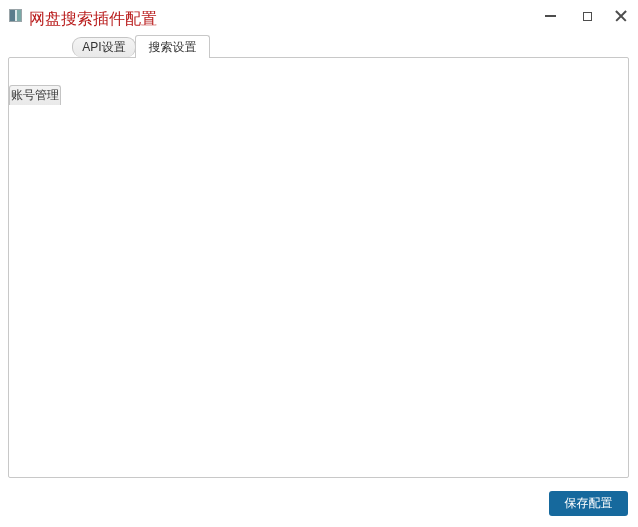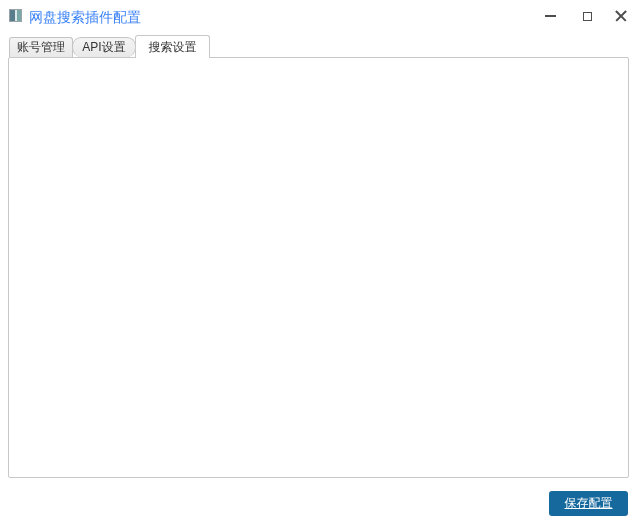--- a/index.html
+++ b/index.html
@@ -6,37 +6,37 @@
   body{
     width:638px;height:527px;position:relative;background:#ffffff;
     font-family:"Liberation Sans","DejaVu Sans",sans-serif;
     -webkit-font-smoothing:antialiased;overflow:hidden;
   }
   
   .titlebar{position:absolute;left:0;top:0;width:638px;height:32px;background:#ffffff;}
   .app-icon{position:absolute;left:9px;top:9px;width:13px;height:13px;
     background:linear-gradient(90deg,#5a7d8c 0 5px,#dde8ea 5px 7px,#79a8a6 7px 13px);
     border:1px solid #9aa4a8;box-sizing:border-box;}
-  .title-text{position:absolute;left:29px;top:9px;font-size:14px;color:#3b82f6;white-space:nowrap;}
+  .title-text{position:absolute;left:29px;top:9px;font-size:16px;color:#b91c1c;white-space:nowrap;}
   .winbtn{position:absolute;top:4px;width:30px;height:24px;display:flex;align-items:center;justify-content:center;}
   .btn-min{left:535px;}
   .btn-max{left:572px;}
   .btn-close{left:606px;}
   .glyph-min{width:11px;height:0;border-top:2px solid #4d4d4d;}
   .glyph-max{width:9px;height:9px;border:1.5px solid #4d4d4d;box-sizing:border-box;}
   .glyph-close{position:relative;width:12px;height:12px;}
   .glyph-close::before,.glyph-close::after{content:"";position:absolute;left:-1px;top:5px;width:14px;height:1.6px;background:#4d4d4d;}
   .glyph-close::before{transform:rotate(45deg);}
   .glyph-close::after{transform:rotate(-45deg);}
   
   .tab{position:absolute;box-sizing:border-box;border:1px solid #c4c4c4;border-bottom:none;
     border-radius:3px 3px 0 0;font-size:12px;color:#333;display:flex;align-items:center;justify-content:center;z-index:3;}
   .tab-idle{top:37px;height:20px;background:linear-gradient(#f4f4f4,#e9e9e9);}
   .tab-sel{top:35px;height:23px;background:#ffffff;border-color:#c8c8c8;}
-  .tab-account{left:9px;width:64px;}
+  .tab-account{left:9px;width:52px;margin-top:48px;}
   .tab-api{left:72px;width:64px;border-radius:9px;}
   .tab-search{left:135px;width:75px;}
   
   .panel{position:absolute;left:8px;top:57px;width:621px;height:421px;box-sizing:border-box;
     border:1px solid #c8c8c8;border-radius:2px;background:#ffffff;z-index:1;}
   
   .groupbox{position:absolute;box-sizing:border-box;border:1px solid #d5d5d5;border-radius:4px;background:#ffffff;}
   .group-title{position:absolute;left:13px;top:-8px;background:#ffffff;padding:0 5px;
     font-size:12px;font-weight:bold;color:#232323;line-height:14px;white-space:nowrap;}
   .group1{left:27px;top:88px;width:581px;height:221px;}
@@ -64,21 +64,21 @@
   .sbtn{position:absolute;left:1px;width:13px;height:13px;background:#f6f6f6;border:1px solid #bdbdbd;box-sizing:border-box;
     display:flex;align-items:center;justify-content:center;}
   .sbtn.up{top:0;}
   .sbtn.down{bottom:0;}
   .s-tri-up{width:0;height:0;border-left:3px solid transparent;border-right:3px solid transparent;border-bottom:4px solid #555;}
   .s-tri-down{width:0;height:0;border-left:3px solid transparent;border-right:3px solid transparent;border-top:4px solid #555;}
   .sthumb{position:absolute;left:1px;top:14px;width:13px;height:28px;background:#fdfdfd;border:1px solid #c2c2c2;box-sizing:border-box;}
   
   .save-btn{position:absolute;left:549px;top:491px;width:79px;height:25px;border:none;border-radius:3px;
     background:#16699d;color:#ffffff;font-size:12px;display:flex;align-items:center;justify-content:center;
-    font-family:"Liberation Sans","DejaVu Sans",sans-serif;cursor:default;text-decoration:underline;}
+    font-family:"Liberation Sans","DejaVu Sans",sans-serif;cursor:default;}
 </style>
 </head>
 <body>
 
 <div class="titlebar">
   <div class="app-icon"></div>
   <div class="title-text">网盘搜索插件配置</div>
   <div class="winbtn btn-min">
       <div class="glyph-min"></div>
     </div>

